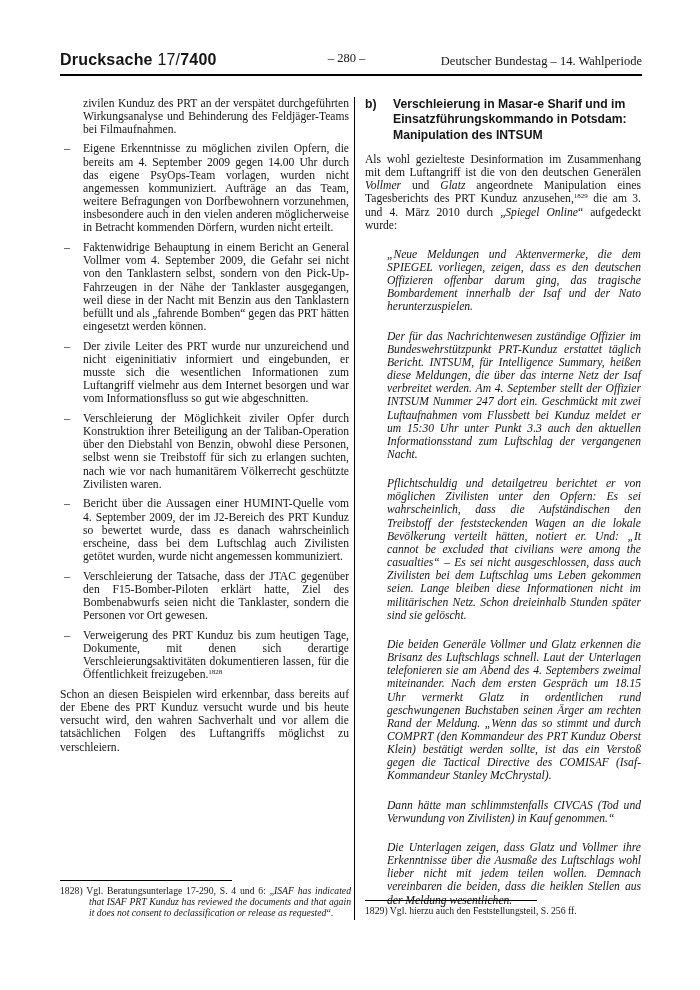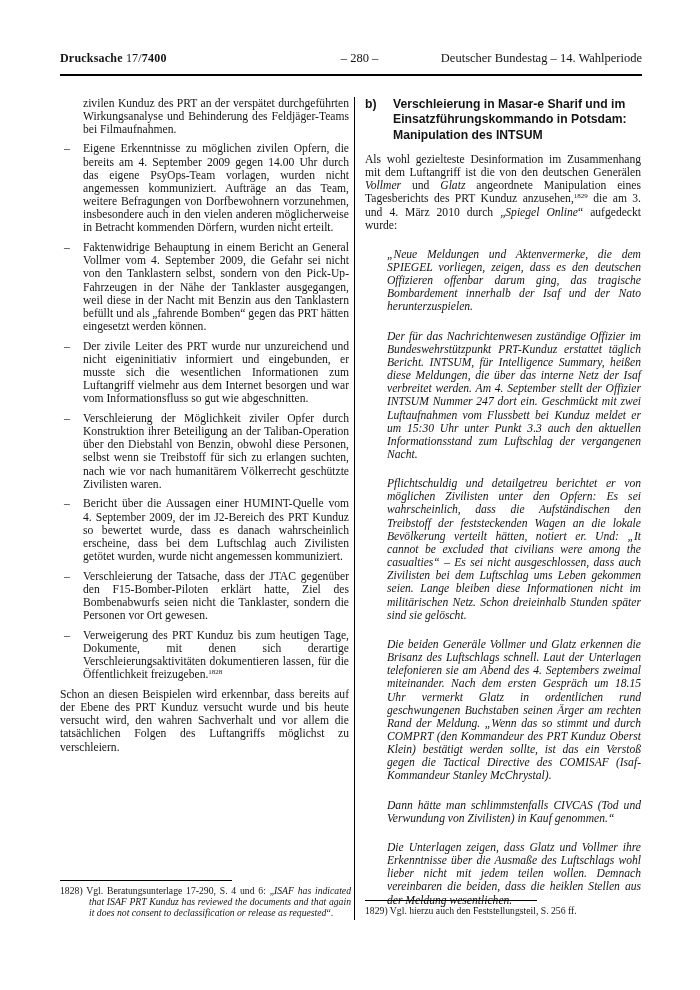--- a/index.html
+++ b/index.html
@@ -6,27 +6,26 @@
   .page {
     position:relative; width:700px; height:990px; background:#ffffff;
     font-family:"Liberation Serif", serif; color:#141414; overflow:hidden;
   }
   
   .header {
     position:absolute; top:51px; left:60px; width:582px;
     display:flex; align-items:baseline;
   }
   .doc-number {
-    font-family:Liberation Serif, serif; font-size:12px;
+    font-family:Liberation Sans, sans-serif; font-size:16px;
     letter-spacing:0.2px; white-space:nowrap;
   }
   .page-number {
     position:absolute; left:50%; transform:translateX(-62%);
     font-size:12.5px;
-    margin-left:13px;
   }
   .edition { margin-left:auto; font-size:12.5px; white-space:nowrap; }
   .header-rule {
     position:absolute; top:74px; left:60px; width:582px;
     border-top:2px solid #000;
   }
   
   .col {
     position:absolute; top:97px; font-size:11.6px; line-height:13.15px;
     text-align:justify; hyphens:auto; -webkit-hyphens:auto;

